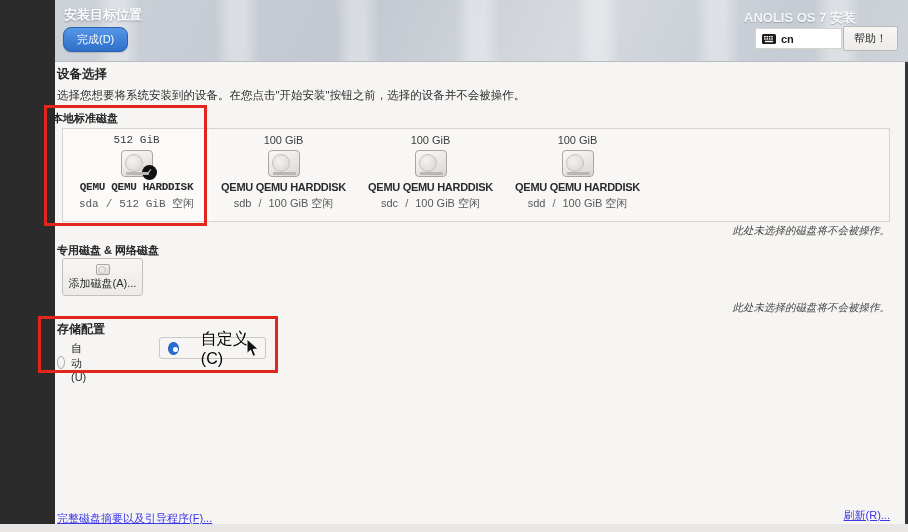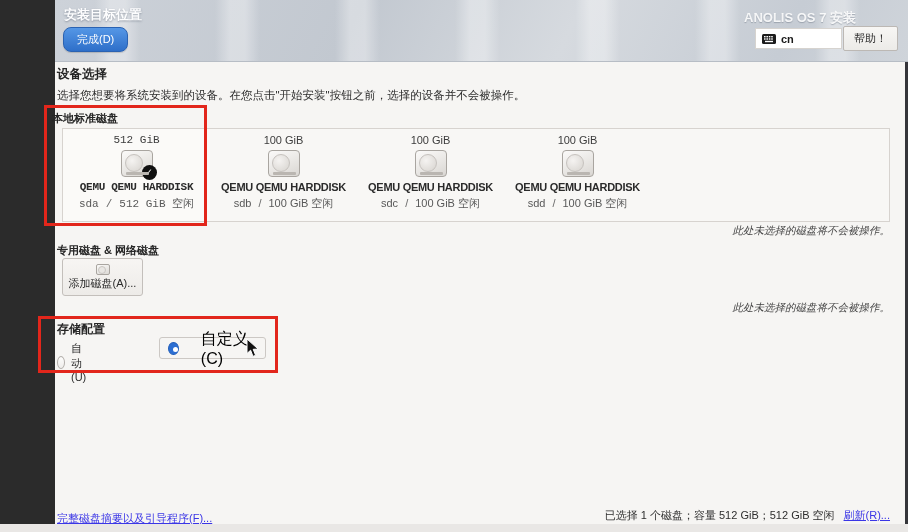--- a/index.html
+++ b/index.html
@@ -192,17 +192,16 @@
   <div class="anno anno-2"></div>
 
   <svg class="cursor" width="14" height="20" viewBox="0 0 14 20">
     <path d="M1,1 L1,15.5 L4.6,12.2 L7.0,18.4 L9.6,17.3 L7.2,11.3 L12.2,11.1 Z" fill="#111111" stroke="#ffffff" stroke-width="1"></path>
   </svg>
 
   <div class="footer-left">
     <span class="link">完整磁盘摘要以及引导程序(F)...</span>
   </div>
   <div class="footer-right">
-    <span class="footer-status">已选择 1 个磁盘；容量 512 GiB；512 GiB 空闲</span>
     <span class="link">刷新(R)...</span>
   </div>
 
 </div>
 
 </body></html>

